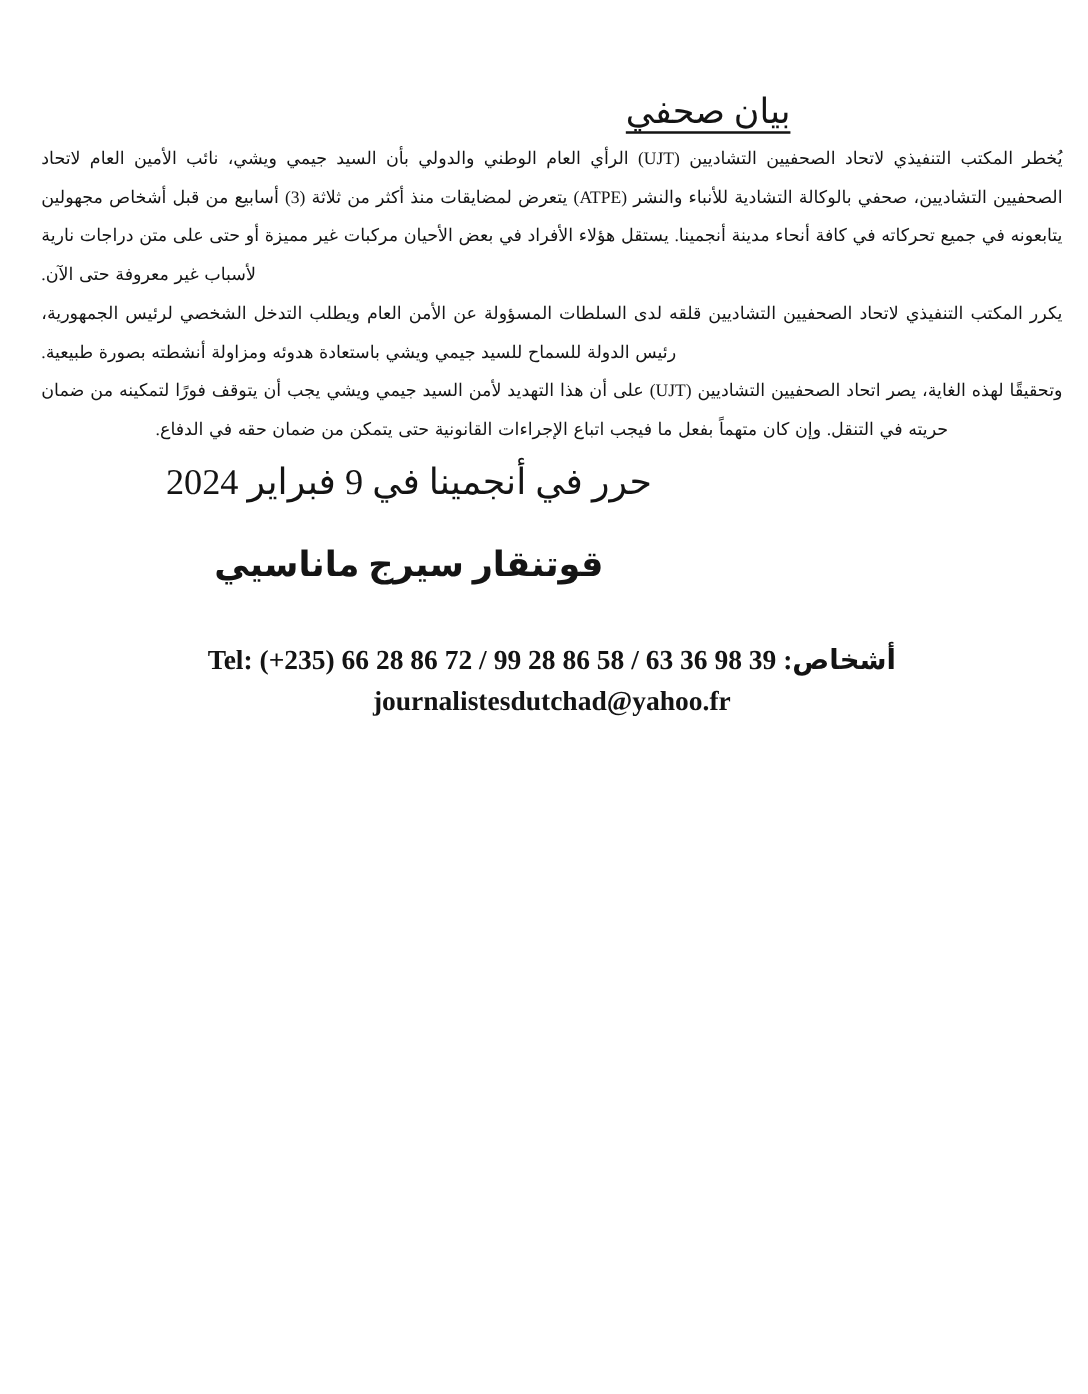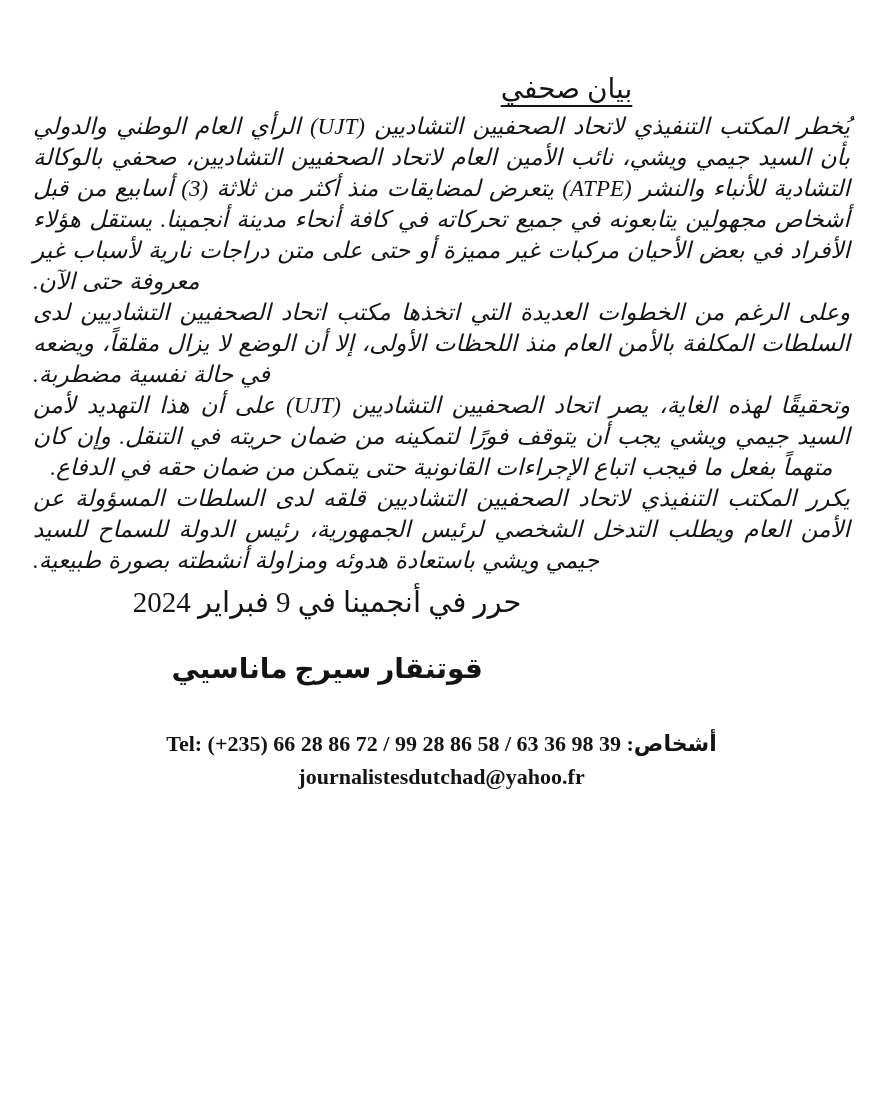--- a/index.html
+++ b/index.html
@@ -26,26 +26,25 @@
     text-align: center;
     text-decoration: underline;
     text-decoration-thickness: 2px;
     text-underline-offset: 7px;
   }
   .body-text {
     direction: rtl;
   }
   .para {
     margin: 0;
-    font-size: 23px;
+    font-size: 14px;
     line-height: 31px;
     text-align: justify;
     text-align-last: left;
     word-spacing: 1px;
-    font-style: italic;
   }
   .para.last-center {
     text-align-last: center;
   }
   .closing {
     direction: rtl;
     width: 72%;
     margin-top: 8px;
     text-align: center;
   }
@@ -71,23 +70,22 @@
 </style>
 </head>
 <body>
 
 <div class="page">
 
   <h1 class="title">بيان صحفي</h1>
 
   <div class="body-text">
     <p class="para">يُخطر المكتب التنفيذي لاتحاد الصحفيين التشاديين (UJT) الرأي العام الوطني والدولي بأن السيد جيمي ويشي، نائب الأمين العام لاتحاد الصحفيين التشاديين، صحفي بالوكالة التشادية للأنباء والنشر (ATPE) يتعرض لمضايقات منذ أكثر من ثلاثة (3) أسابيع من قبل أشخاص مجهولين يتابعونه في جميع تحركاته في كافة أنحاء مدينة أنجمينا. يستقل هؤلاء الأفراد في بعض الأحيان مركبات غير مميزة أو حتى على متن دراجات نارية لأسباب غير معروفة حتى الآن.</p>
-    <p class="para">وعلى الرغم من الخطوات العديدة التي اتخذها مكتب اتحاد الصحفيين التشاديين لدى السلطات المكلفة بالأمن العام منذ اللحظات الأولى، إلا أن الوضع لا يزال مقلقاً، ويضعه في حالة نفسية مضطربة.</p>
+    <p class="para">يكرر المكتب التنفيذي لاتحاد الصحفيين التشاديين قلقه لدى السلطات المسؤولة عن الأمن العام ويطلب التدخل الشخصي لرئيس الجمهورية، رئيس الدولة للسماح للسيد جيمي ويشي باستعادة هدوئه ومزاولة أنشطته بصورة طبيعية.</p>
     <p class="para last-center">وتحقيقًا لهذه الغاية، يصر اتحاد الصحفيين التشاديين (UJT) على أن هذا التهديد لأمن السيد جيمي ويشي يجب أن يتوقف فورًا لتمكينه من ضمان حريته في التنقل. وإن كان متهماً بفعل ما فيجب اتباع الإجراءات القانونية حتى يتمكن من ضمان حقه في الدفاع.</p>
-    <p class="para">يكرر المكتب التنفيذي لاتحاد الصحفيين التشاديين قلقه لدى السلطات المسؤولة عن الأمن العام ويطلب التدخل الشخصي لرئيس الجمهورية، رئيس الدولة للسماح للسيد جيمي ويشي باستعادة هدوئه ومزاولة أنشطته بصورة طبيعية.</p>
   </div>
 
   <div class="closing">
     <div class="closing-line">حرر في أنجمينا في 9 فبراير 2024</div>
     <div class="signature-name">قوتنقار سيرج ماناسيي</div>
   </div>
 
   <footer class="footer">
     <div class="footer-line" dir="rtl">
       <span>أشخاص:</span>

